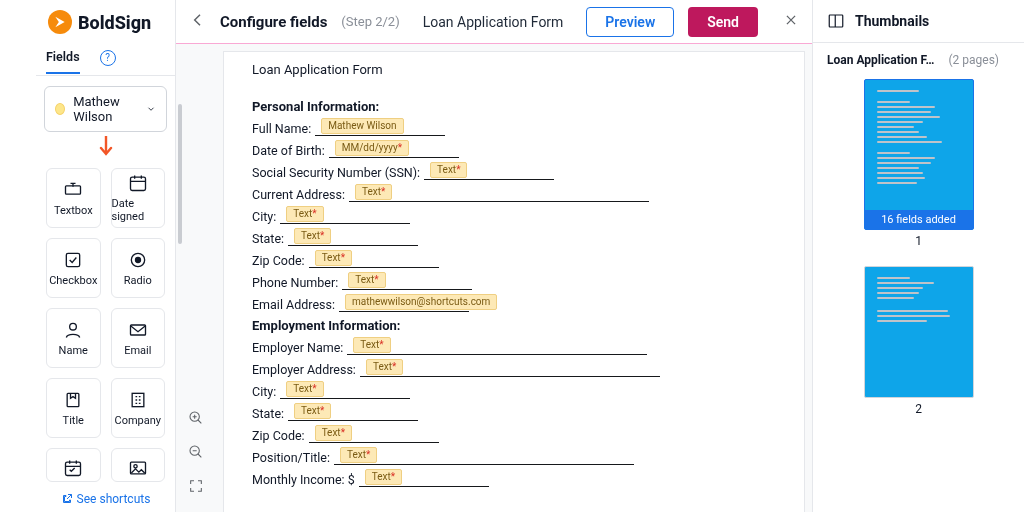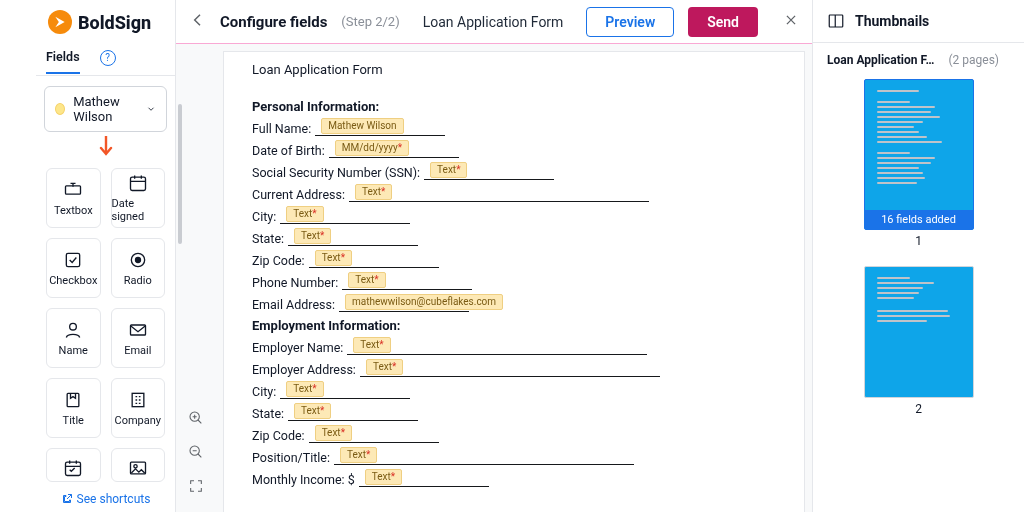--- a/index.html
+++ b/index.html
@@ -259,21 +259,21 @@
             </div>
             <div class="row">
               <label>Phone Number:</label>
               <span class="line short">
                 <span class="pill req">Text</span>
               </span>
             </div>
             <div class="row">
               <label>Email Address:</label>
               <span class="line short">
-                <span class="pill wide">mathewwilson@cubeflakes.com</span>
+                <span class="pill wide">mathewwilson@shortcuts.com</span>
               </span>
             </div>
           </div>
         <div class="sec-h" style="">Employment Information:</div>
         <div id="rows2">
             <div class="row">
               <label>Employer Name:</label>
               <span class="line long">
                 <span class="pill req">Text</span>
               </span>

